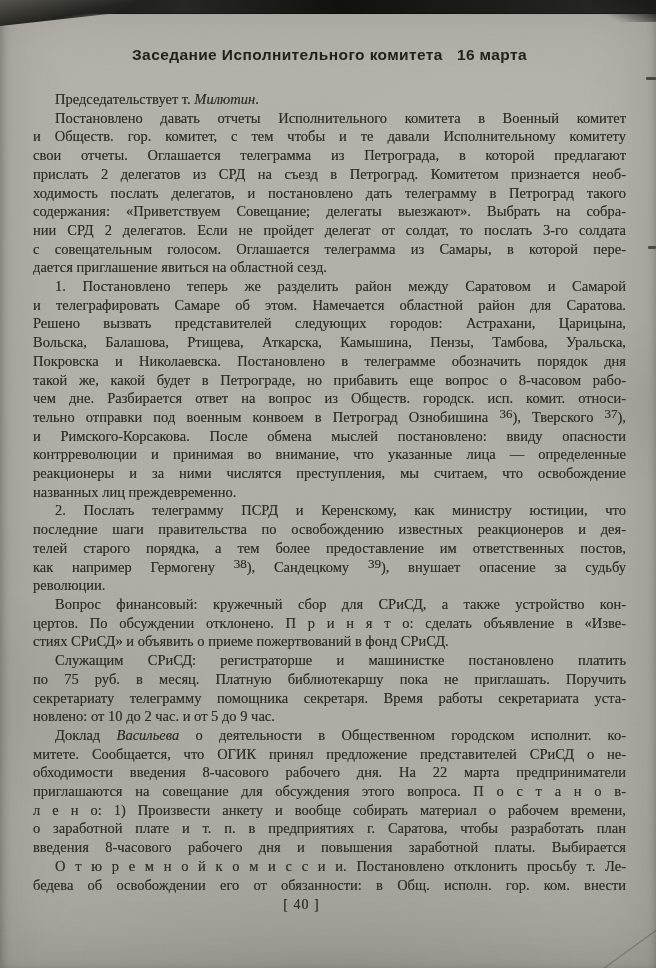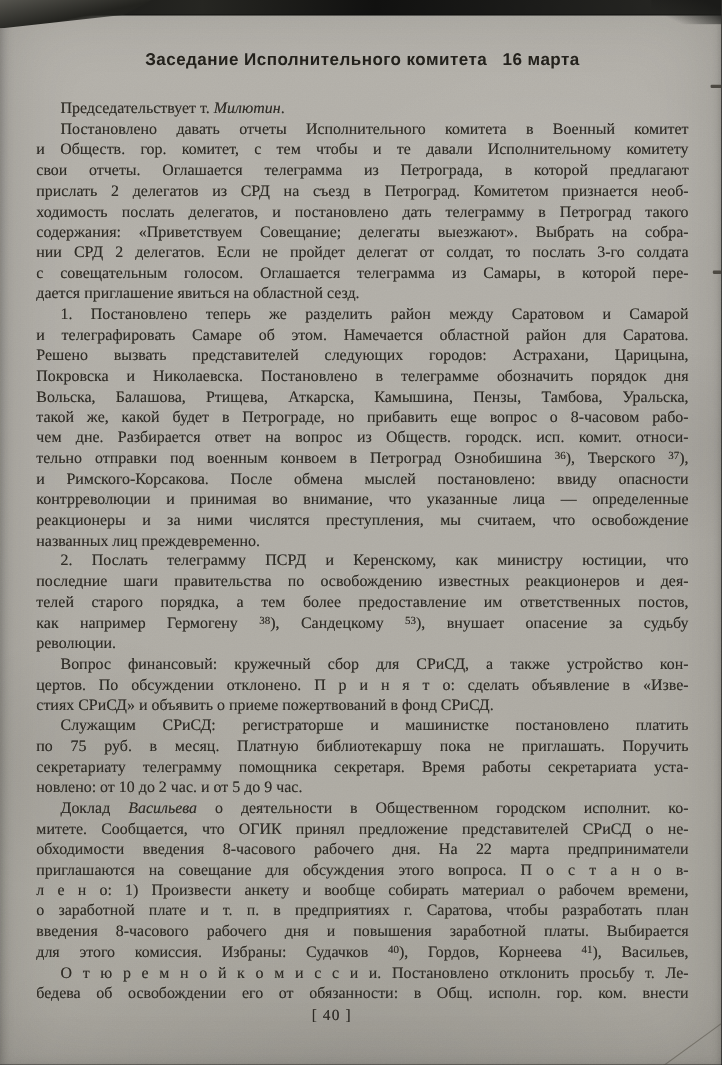--- a/index.html
+++ b/index.html
@@ -36,21 +36,21 @@
          font-family:"Liberation Sans","DejaVu Sans",sans-serif;
          font-weight:700;font-size:15.5px;letter-spacing:.4px;
          color:#23211c;margin-bottom:26px;white-space:nowrap;}
   .title .date{margin-left:14px;}
   .doc-body{font-size:14.5px;line-height:18.7px;
          text-shadow:0 0 .5px rgba(44,41,35,.55);}
   .line{text-align:justify;text-align-last:justify;}
   .line.end{text-align-last:left;}
   .line.ind{text-indent:22px;}
   .line i{font-style:italic;}
-  .line sup{font-size:10px;line-height:0;vertical-align:4px;}
+  .line sup{font-size:13px;line-height:0;vertical-align:4px;}
   .footer{margin-top:3px;text-align:center;font-weight:400;font-size:14px;
          letter-spacing:1px;color:#2c2923;transform:translateX(-28px);
          text-shadow:0 0 .5px rgba(44,41,35,.5);}
 </style>
 </head>
 <body>
 
 <div class="scan">
   <div class="paper">
     <svg class="grain" width="656" height="968" aria-hidden="true">
@@ -73,49 +73,48 @@
           <div class="line"><span>свои отчеты. Оглашается телеграмма из Петрограда, в которой предлагают</span></div>
           <div class="line"><span>прислать 2 делегатов из СРД на съезд в Петроград. Комитетом признается необ-</span></div>
           <div class="line"><span>ходимость послать делегатов, и постановлено дать телеграмму в Петроград такого</span></div>
           <div class="line"><span>содержания: «Приветствуем Совещание; делегаты выезжают». Выбрать на собра-</span></div>
           <div class="line"><span>нии СРД 2 делегатов. Если не пройдет делегат от солдат, то послать 3-го солдата</span></div>
           <div class="line"><span>с совещательным голосом. Оглашается телеграмма из Самары, в которой пере-</span></div>
           <div class="line end"><span>дается приглашение явиться на областной сезд.</span></div>
           <div class="line ind"><span>1. Постановлено теперь же разделить район между Саратовом и Самарой</span></div>
           <div class="line"><span>и телеграфировать Самаре об этом. Намечается областной район для Саратова.</span></div>
           <div class="line"><span>Решено вызвать представителей следующих городов: Астрахани, Царицына,</span></div>
+          <div class="line"><span>Вольска, Балашова, Ртищева, Аткарска, Камышина, Пензы, Тамбова, Уральска,</span></div>
           <div class="line"><span>Покровска и Николаевска. Постановлено в телеграмме обозначить порядок дня</span></div>
-          <div class="line"><span>Вольска, Балашова, Ртищева, Аткарска, Камышина, Пензы, Тамбова, Уральска,</span></div>
           <div class="line"><span>такой же, какой будет в Петрограде, но прибавить еще вопрос о 8-часовом рабо-</span></div>
           <div class="line"><span>чем дне. Разбирается ответ на вопрос из Обществ. городск. исп. комит. относи-</span></div>
           <div class="line"><span>тельно отправки под военным конвоем в Петроград Ознобишина </span><sup>36</sup><span>), Тверского </span><sup>37</sup><span>),</span></div>
           <div class="line"><span>и Римского-Корсакова. После обмена мыслей постановлено: ввиду опасности</span></div>
           <div class="line"><span>контрреволюции и принимая во внимание, что указанные лица — определенные</span></div>
           <div class="line"><span>реакционеры и за ними числятся преступления, мы считаем, что освобождение</span></div>
           <div class="line end"><span>названных лиц преждевременно.</span></div>
           <div class="line ind"><span>2. Послать телеграмму ПСРД и Керенскому, как министру юстиции, что</span></div>
           <div class="line"><span>последние шаги правительства по освобождению известных реакционеров и дея-</span></div>
           <div class="line"><span>телей старого порядка, а тем более предоставление им ответственных постов,</span></div>
-          <div class="line"><span>как например Гермогену </span><sup>38</sup><span>), Сандецкому </span><sup>53</sup><span>), внушает опасение за судьбу</span></div>
+          <div class="line"><span>как например Гермогену </span><sup>38</sup><span>), Сандецкому </span><sup>39</sup><span>), внушает опасение за судьбу</span></div>
           <div class="line end"><span>революции.</span></div>
           <div class="line ind"><span>Вопрос финансовый: кружечный сбор для СРиСД, а также устройство кон-</span></div>
           <div class="line"><span>цертов. По обсуждении отклонено. П р и н я т о: сделать объявление в «Изве-</span></div>
           <div class="line end"><span>стиях СРиСД» и объявить о приеме пожертвований в фонд СРиСД.</span></div>
           <div class="line ind"><span>Служащим СРиСД: регистраторше и машинистке постановлено платить</span></div>
           <div class="line"><span>по 75 руб. в месяц. Платную библиотекаршу пока не приглашать. Поручить</span></div>
           <div class="line"><span>секретариату телеграмму помощника секретаря. Время работы секретариата уста-</span></div>
           <div class="line end"><span>новлено: от 10 до 2 час. и от 5 до 9 час.</span></div>
           <div class="line ind"><span>Доклад </span><i>Васильева</i><span> о деятельности в Общественном городском исполнит. ко-</span></div>
           <div class="line"><span>митете. Сообщается, что ОГИК принял предложение представителей СРиСД о не-</span></div>
           <div class="line"><span>обходимости введения 8-часового рабочего дня. На 22 марта предприниматели</span></div>
           <div class="line"><span>приглашаются на совещание для обсуждения этого вопроса. П о с т а н о в-</span></div>
           <div class="line"><span>л е н о: 1) Произвести анкету и вообще собирать материал о рабочем времени,</span></div>
           <div class="line"><span>о заработной плате и т. п. в предприятиях г. Саратова, чтобы разработать план</span></div>
           <div class="line"><span>введения 8-часового рабочего дня и повышения заработной платы. Выбирается</span></div>
-          <div class="line"><span>для этого комиссия. Избраны: Судачков </span><sup>40</sup><span>), Гордов, Корнеева </span><sup>41</sup><span>), Васильев,</span></div>
           <div class="line ind"><span>О т ю р е м н о й к о м и с с и и. Постановлено отклонить просьбу т. Ле-</span></div>
           <div class="line"><span>бедева об освобождении его от обязанности: в Общ. исполн. гор. ком. внести</span></div>
         </div>
       <div class="footer">[ 40 ]</div>
     </div>
   </div>
   <div class="top-edge"></div>
   <div class="corner-tl"></div>
   <div class="corner-tr"></div>
   <div class="mark mark1"></div>

